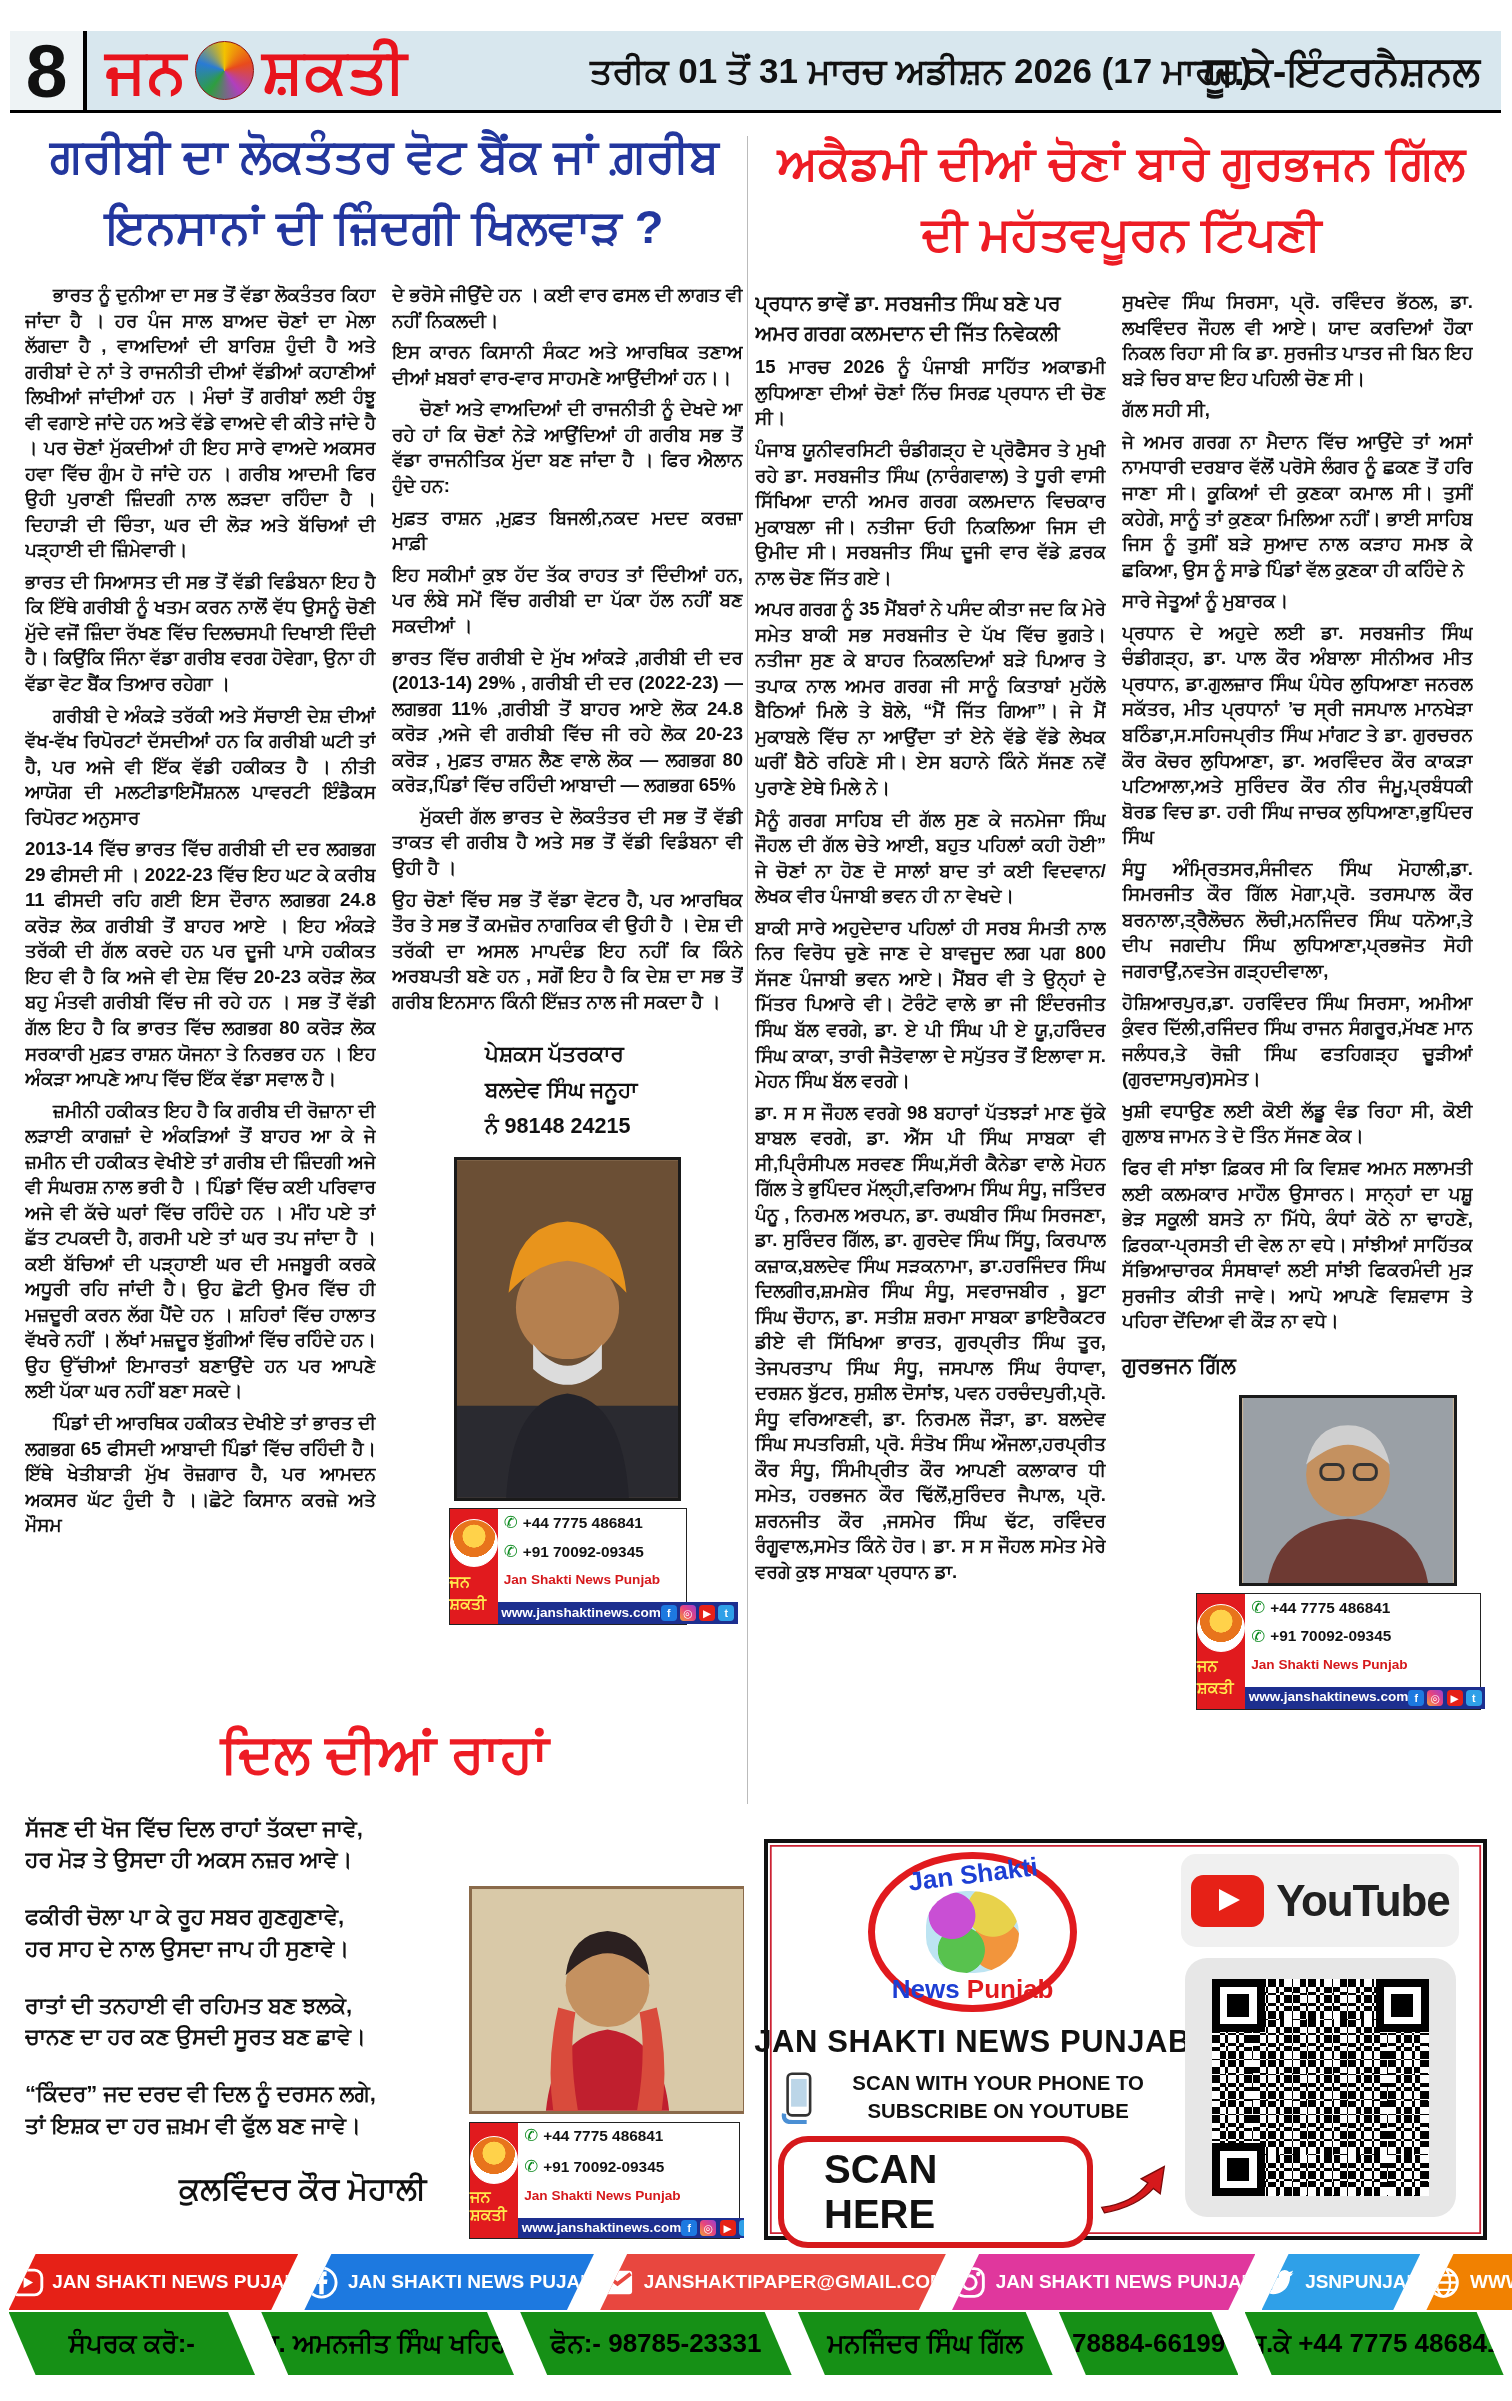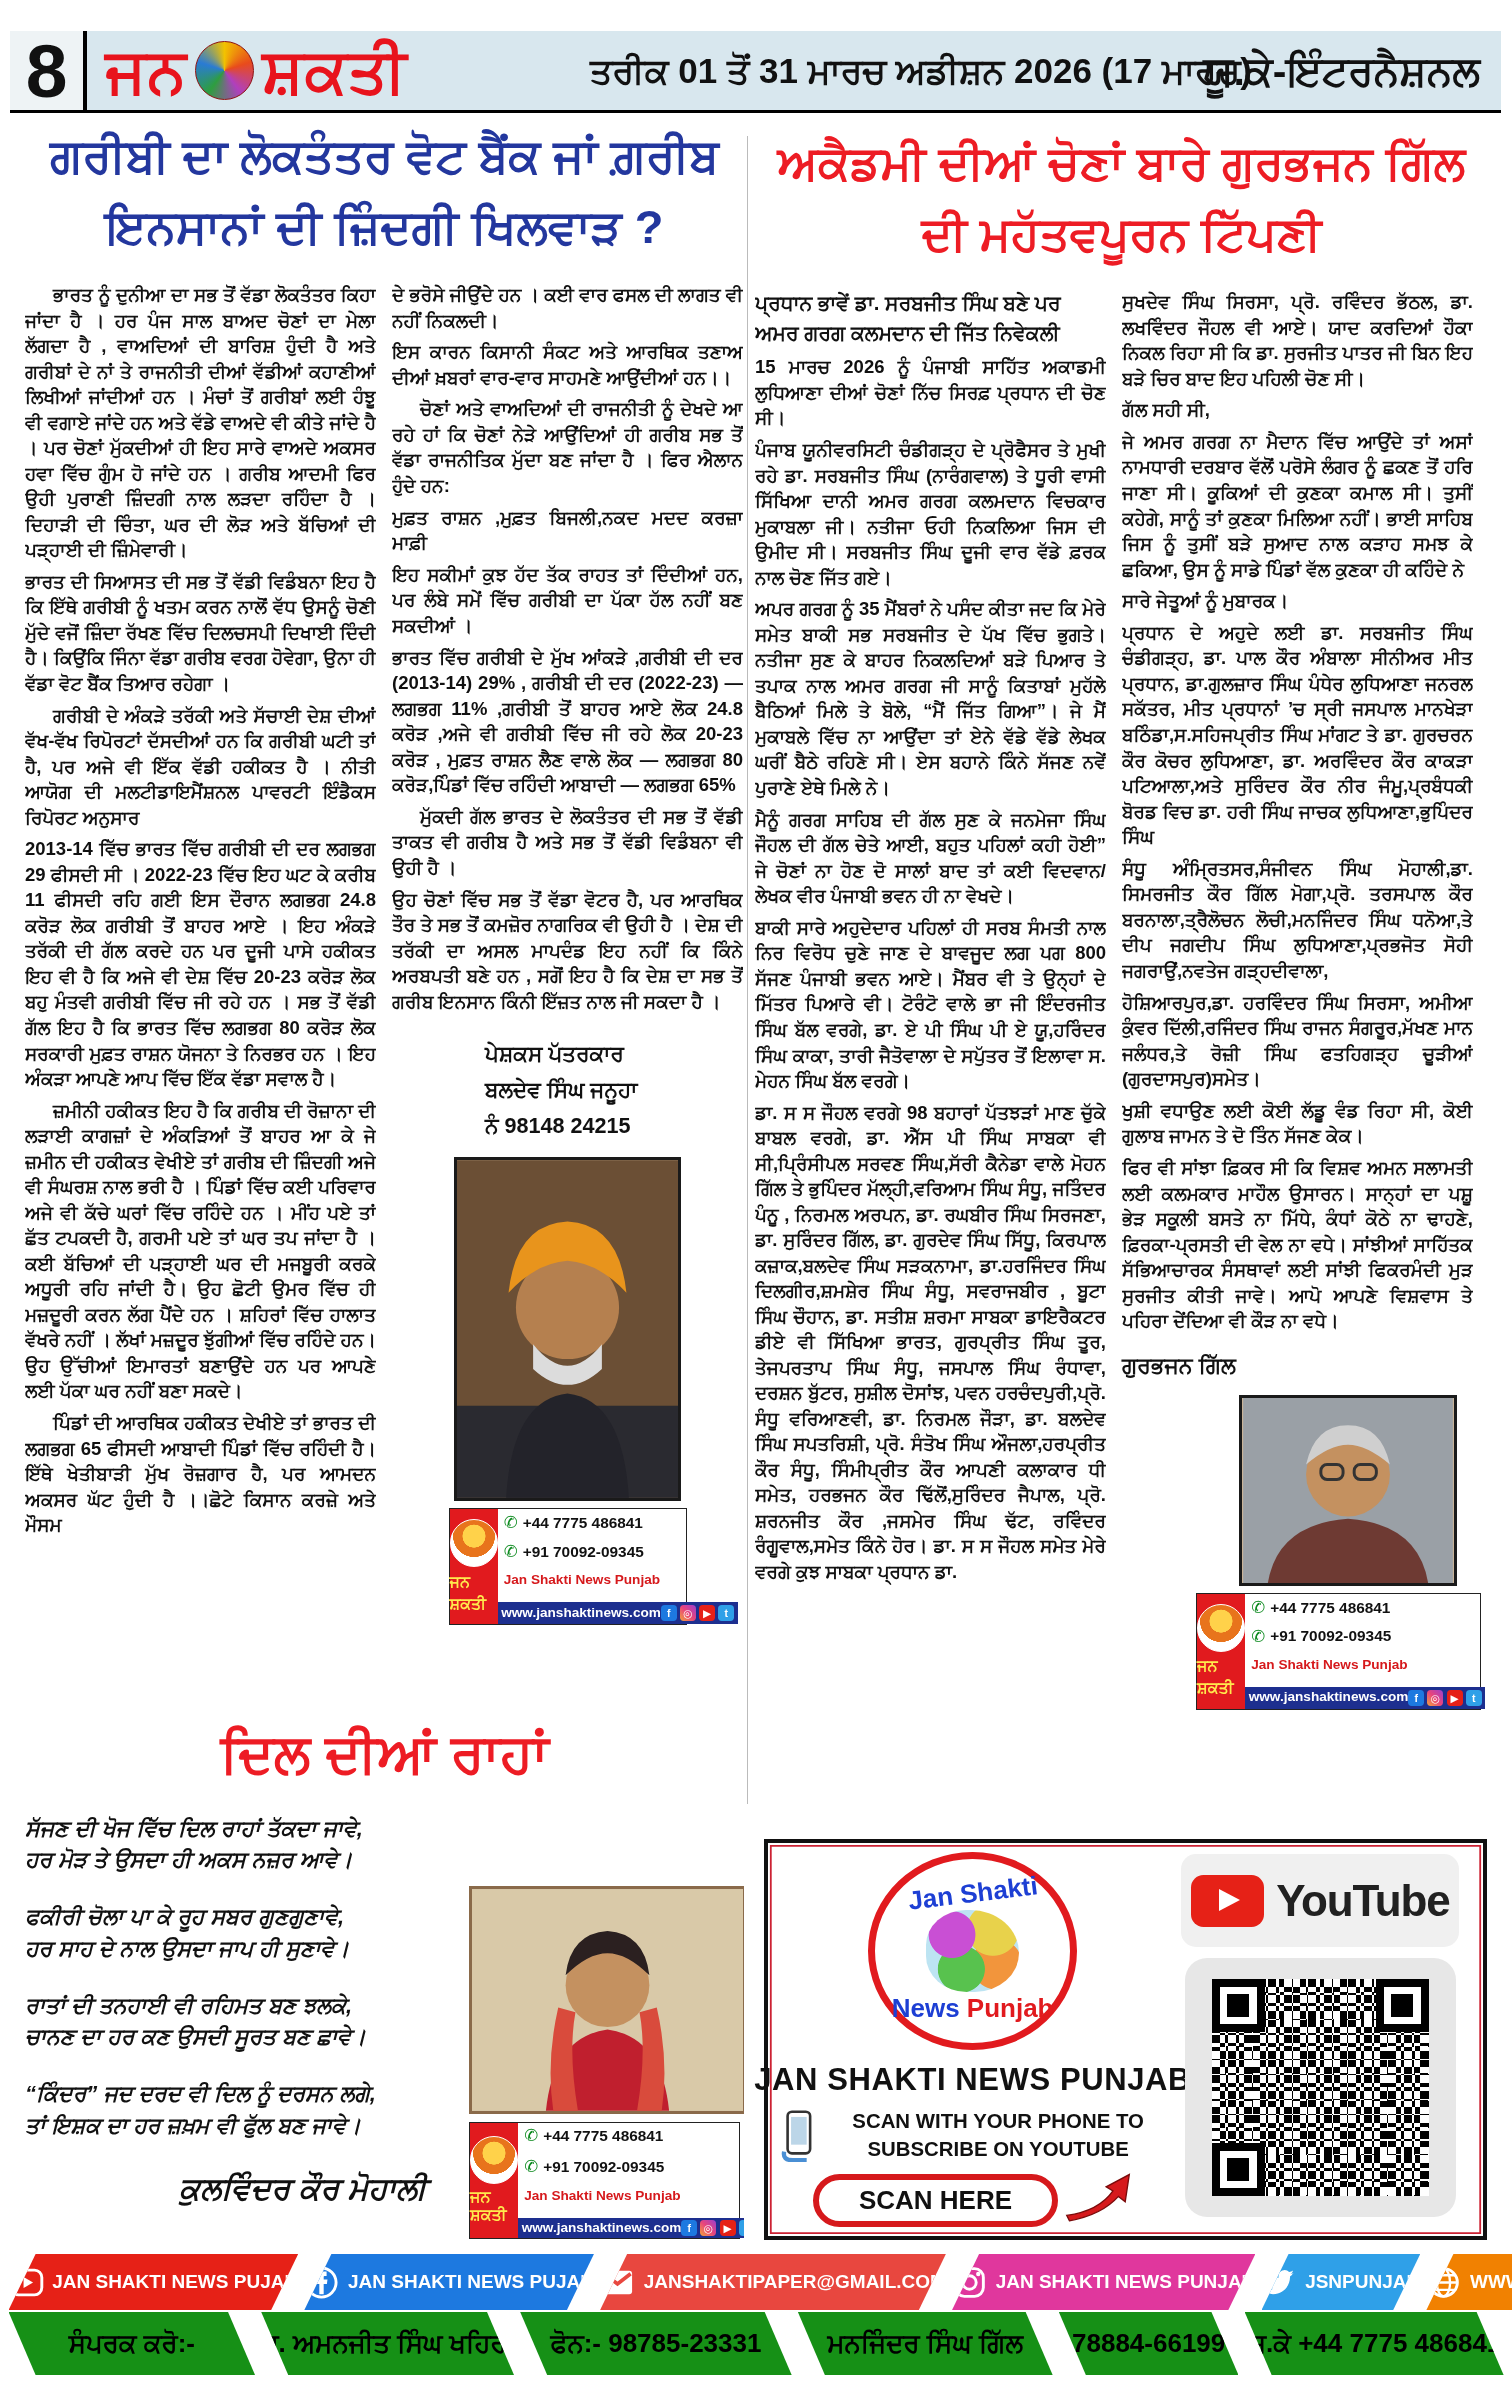--- a/index.html
+++ b/index.html
@@ -64,21 +64,21 @@
   .mini-ic span{width:16px;height:16px;border-radius:3.7px;color:#fff;font-size:10.5px;font-weight:bold;
             display:inline-flex;align-items:center;justify-content:center;}
   .mi-f{background:#1d79e0;border-radius:50%;}
   .mi-ig{background:linear-gradient(45deg,#f2a33c,#e8447c,#9b3fd0);}
   .mi-yt{background:#e62117;}
   .mi-tw{background:#2fa0e8;border-radius:50%;}
   
   .poem{position:absolute;left:25px;top:1722px;width:719px;height:531px;overflow:hidden;}
   .poem-title{color:#ed1c24;font-size:54px;font-weight:bold;text-align:center;margin:0 0 27px 0;}
   .poem-flex{display:flex;gap:18.5px;}
-  .stanzas{flex:1;font-size:22px;font-weight:bold;line-height:1.42;font-style:italic;}
+  .stanzas{flex:1;font-size:22px;font-weight:bold;line-height:1.42;}
   .stanza{white-space:pre-line;margin-bottom:26px;}
   .poem-author{font-size:31px;font-weight:bold;margin-left:154px;}
   .poem-side{width:275px;display:flex;flex-direction:column;gap:2.5px;margin-top:73px;}
   
   .subbox{position:absolute;left:764px;top:1839px;width:723px;height:401px;background:#fff;
           border:4.3px solid #111;box-shadow:inset 0 0 0 1.9px #fff,inset 0 0 0 3.7px #c23;
           box-sizing:border-box;display:flex;padding:8.6px 10px;z-index:3;}
   .sub-l{width:56%;display:flex;flex-direction:column;align-items:center;}
   .biglogo{width:195px;height:195px;border-radius:50%;border:7.4px solid #e11a1e;background:#fff;
            display:flex;flex-direction:column;align-items:center;justify-content:center;gap:1.2px;}
@@ -91,21 +91,21 @@
   .torch{position:absolute;left:50%;top:5px;transform:translateX(-50%);width:21px;height:72px;}
   .flame{width:21px;height:28px;background:radial-gradient(circle at 50% 70%,#ffe94d 0 35%,#f28c1c 36% 75%,#e0481c 76%);
          border-radius:50% 50% 50% 50%/60% 60% 40% 40%;}
   .handle{width:8.6px;height:41px;background:#8a5a2a;margin:0 auto;border-radius:2.5px;}
   .np{font-weight:bold;font-size:26px;}
   .np-n{color:#1d3fd4;} .np-p{color:#e11a1e;}
   .sub-title{font-size:31px;font-weight:bold;margin-top:12.4px;letter-spacing:0.6px;white-space:nowrap;}
   .scanline{display:flex;align-items:center;gap:11px;margin-top:10px;}
   .scan-txt{font-size:20.4px;font-weight:bold;line-height:1.35;text-align:center;}
   .scanhere{margin-top:11px;border:6.8px solid #d6191c;border-radius:30px;padding:5px 40px;
-            font-size:26px;font-weight:bold;background:#fff;display:inline-block;}
+            font-size:40px;font-weight:bold;background:#fff;display:inline-block;}
   .scanrow{display:flex;align-items:center;gap:6.2px;}
   .sub-r{flex:1;display:flex;flex-direction:column;align-items:center;}
   .yt-banner{width:278px;height:93px;background:#f0f0f0;border-radius:15px;display:flex;
              align-items:center;justify-content:center;gap:12.4px;margin-top:2.5px;}
   .yt-play{width:73px;height:52px;background:#e62117;border-radius:12.4px;position:relative;}
   .yt-play::after{content:"";position:absolute;left:28px;top:14px;border-left:21px solid #fff;
                   border-top:11.7px solid transparent;border-bottom:11.7px solid transparent;}
   .yt-word{font-size:44px;font-weight:bold;color:#212121;letter-spacing:-1.2px;}
   .qr-frame{width:271px;height:259px;background:#e7e7e7;border-radius:22px;margin-top:11px;
             display:flex;align-items:center;justify-content:center;}

